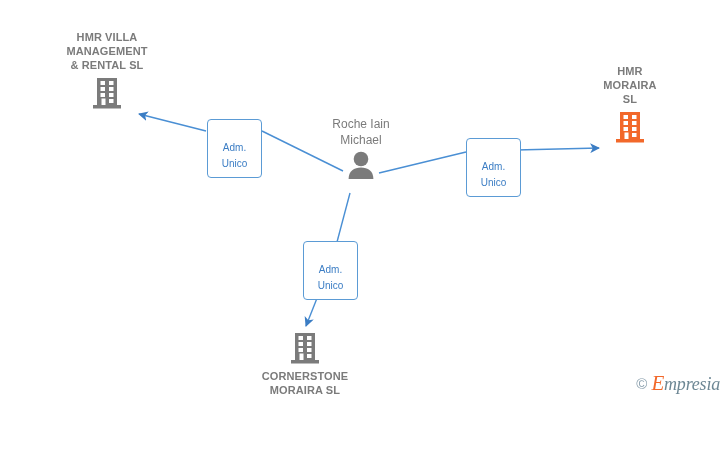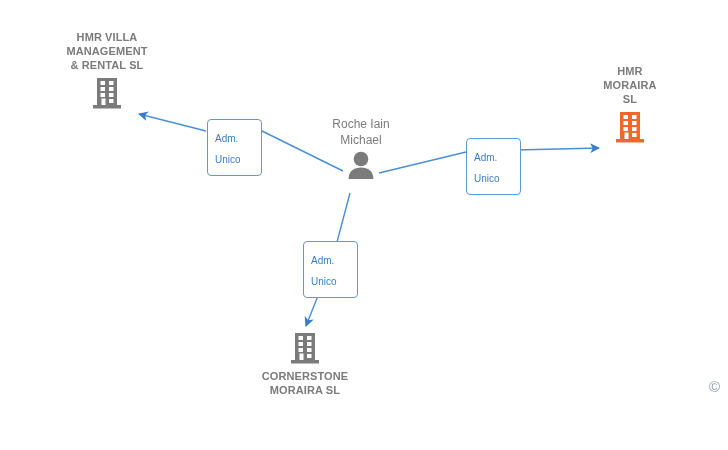--- a/index.html
+++ b/index.html
@@ -63,23 +63,23 @@
 
   
   .rel-label {
     position: absolute;
     box-sizing: border-box;
     border: 1px solid #5b9bd5;
     border-radius: 4px;
     background: #ffffff;
     color: #3b7dc4;
     font-size: 10px;
-    line-height: 21px;
-    padding: 8px 7px 5px 7px;
-    text-align: left;
+    line-height: 16px;
+    padding: 20px 7px 5px 7px;
+    text-align: center;
     white-space: pre-line;
     font-family: "Liberation Sans", sans-serif;
   }
 
   
   #watermark {
     position: absolute;
     right: 8px;
     bottom: 6px;
     display: flex;
@@ -196,15 +196,16 @@
 Unico</div>
 
   <div class="rel-label" style="left:466px; top:138px; width:55px;">Adm.
 Unico</div>
 
   <div class="rel-label" style="left:303px; top:241px; width:55px;">Adm.
 Unico</div>
 
   <div id="watermark">
     <span class="copy">©</span>
+    <span class="brand"><span class="cap">E</span><span>mpresia</span></span>
   </div>
 
 </div>
 
 </body></html>

